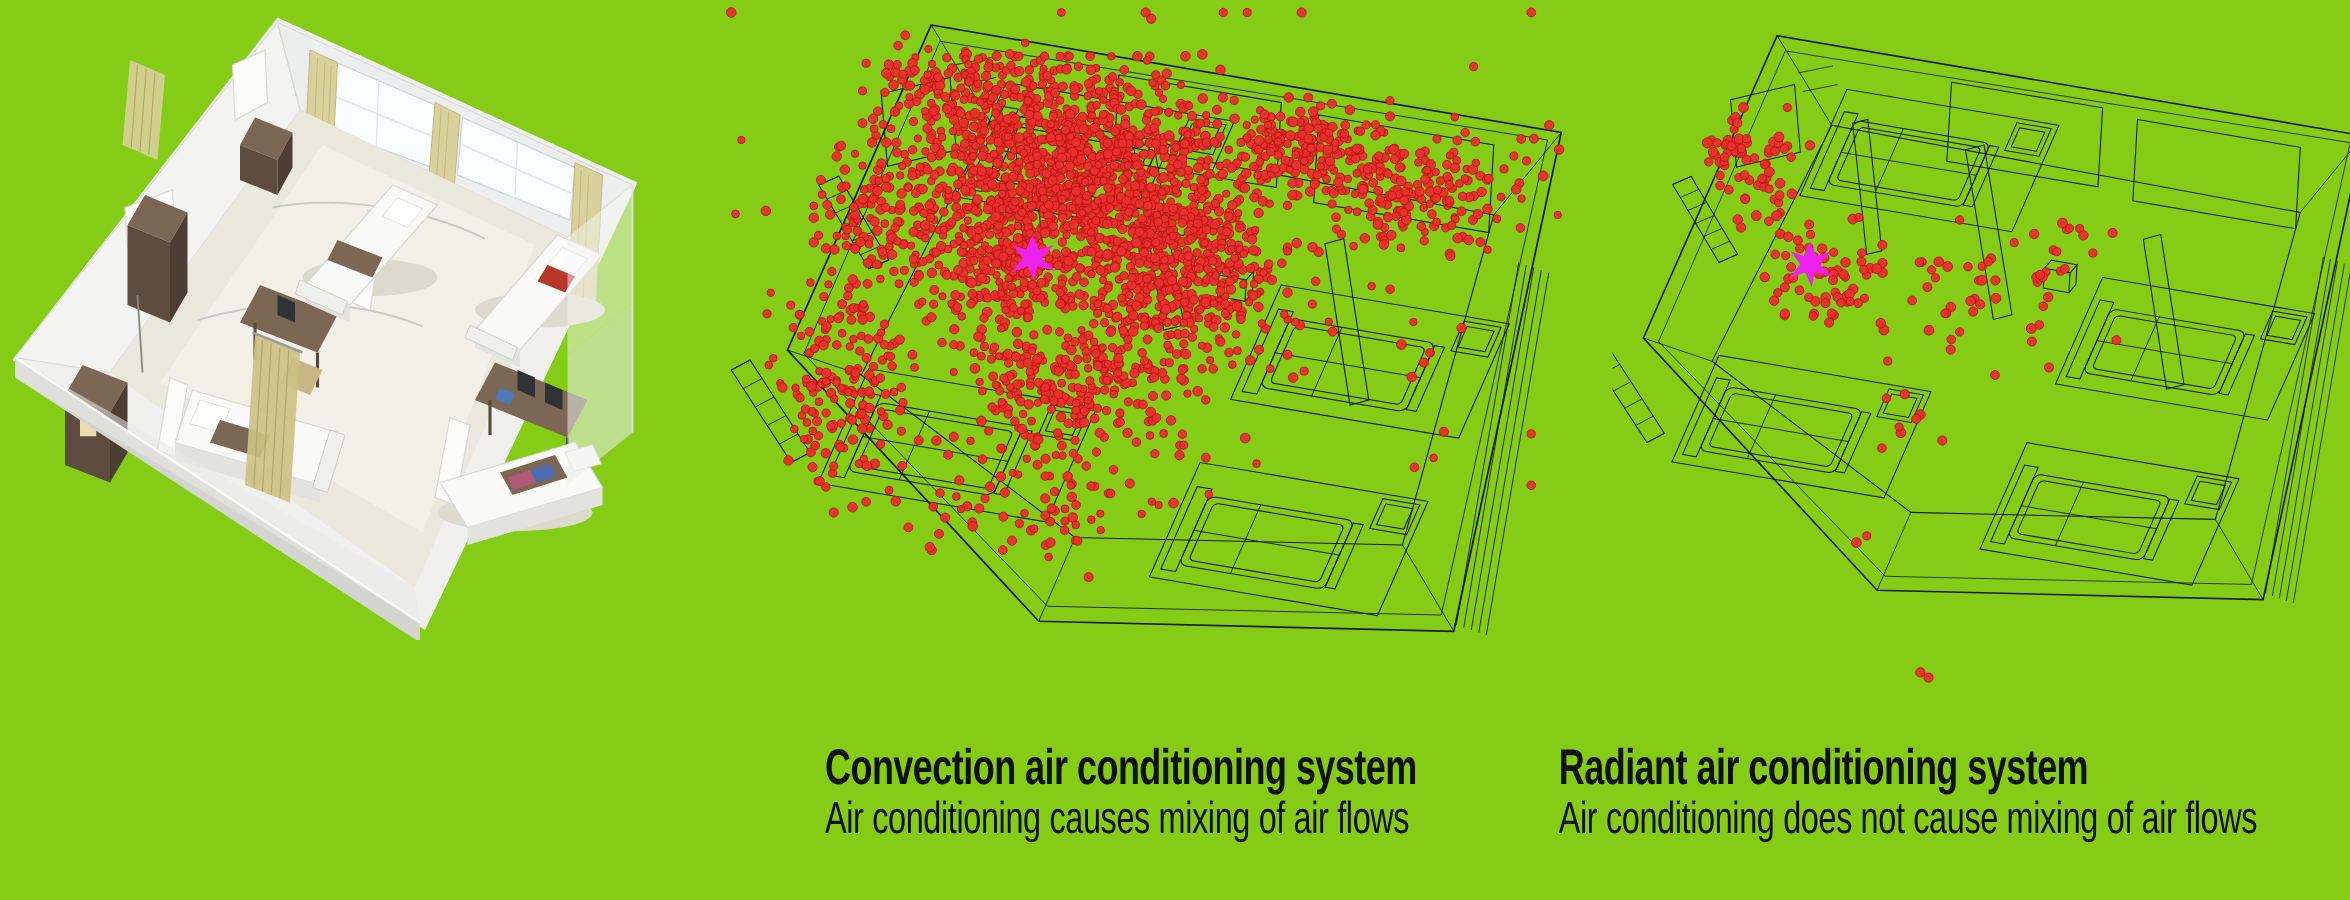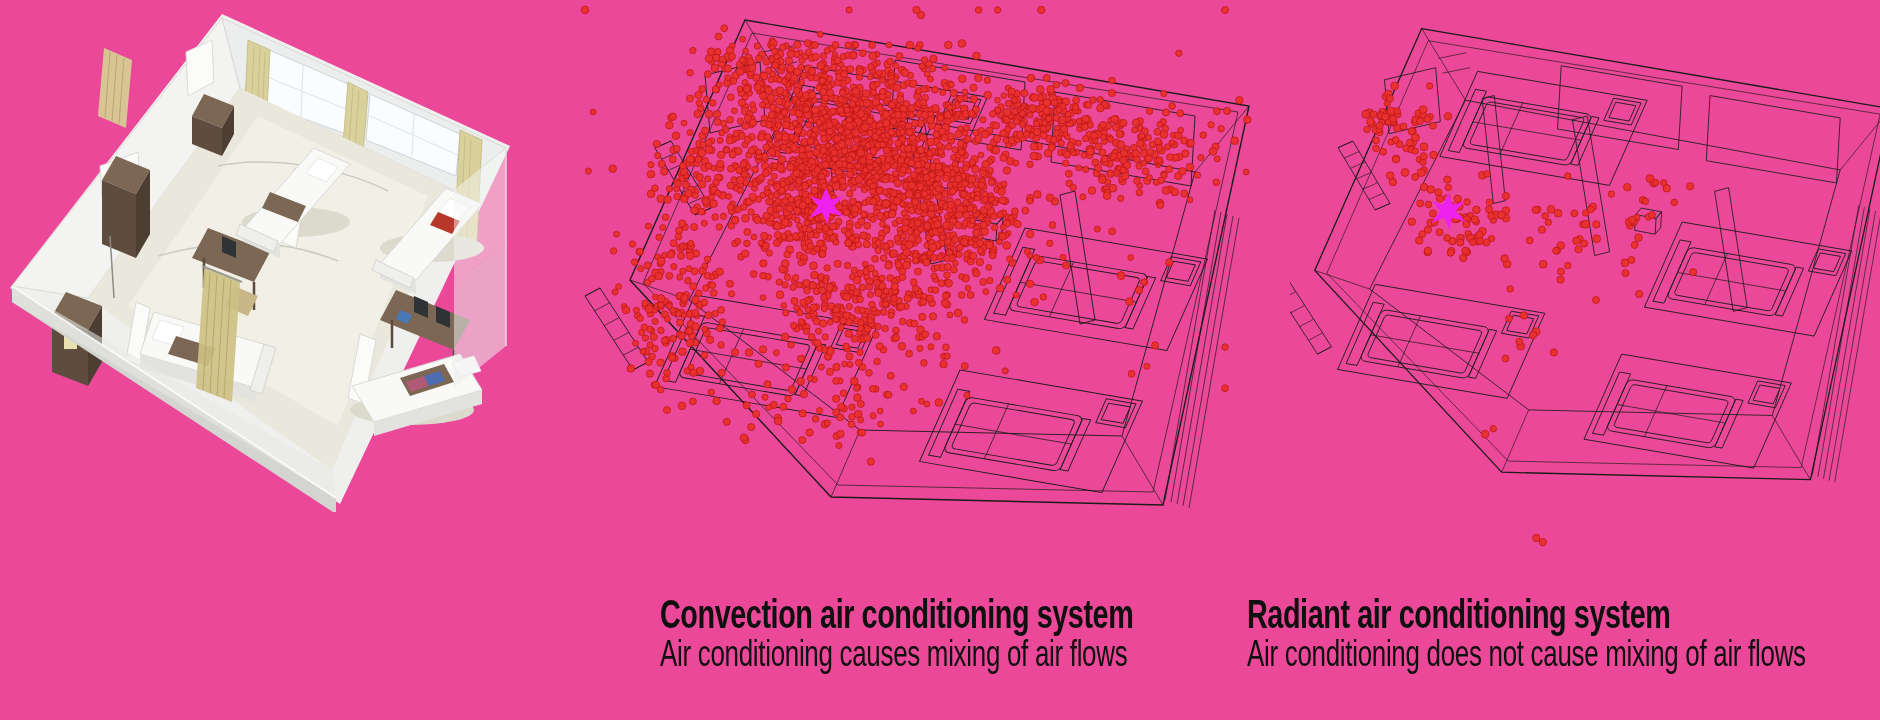--- a/index.html
+++ b/index.html
@@ -1,16 +1,16 @@
 <!DOCTYPE html>
 <html style="--particle: #e8302e; --particle-edge: #b81412; --source: #ee22ee; --wireframe: #1b1b1b; --caption-text: #101010; --room-shell: #eff0ee; --room-wall-left: #f3f4f2; --room-wall-back: #eceded; --room-floor: #eae7dc; --room-floor-light: #f2f0e7; --room-window: #fafdff; --room-curtain: #d9d19c; --room-curtain-deep: #c3b87e; --room-wood-top: #7b6753; --room-wood-front: #5e4c3e; --room-wood-side: #4c3e33; --room-bed: #f9f9f7; --room-bed-side: #e2e2de; --room-shadow: #dcd9cd; --room-outer-wall: #d4d5d1; --room-accent-red: #b8372b; --room-chair: #c9b687; --room-screen: #2f3335; --room-laptop: #4a7ab5;"><head>
 <meta charset="utf-8">
 <style>
   html,body{margin:0;padding:0;background:#fff;}
-  .stage{position:relative;width:1880px;height:720px;background:#ec4899;overflow:hidden;
+  .stage{position:relative;width:1880px;height:720px;background:#84cc16;overflow:hidden;
          font-family:"Liberation Sans",sans-serif;}
   .panel{position:absolute;}
   svg{display:block;overflow:hidden;}
   
   .wire{stroke:var(--wireframe,#1b1b1b);fill:none;}
   .w-outer{stroke-width:1.4;}
   .w-mid{stroke-width:.9;}
   .w-thin{stroke-width:.7;}
   .dot{fill:var(--particle,#e8302e);stroke:var(--particle-edge,#b81412);stroke-width:.7;fill-opacity:.96;}
   .src{fill:var(--source,#ee22ee);stroke:none;}

